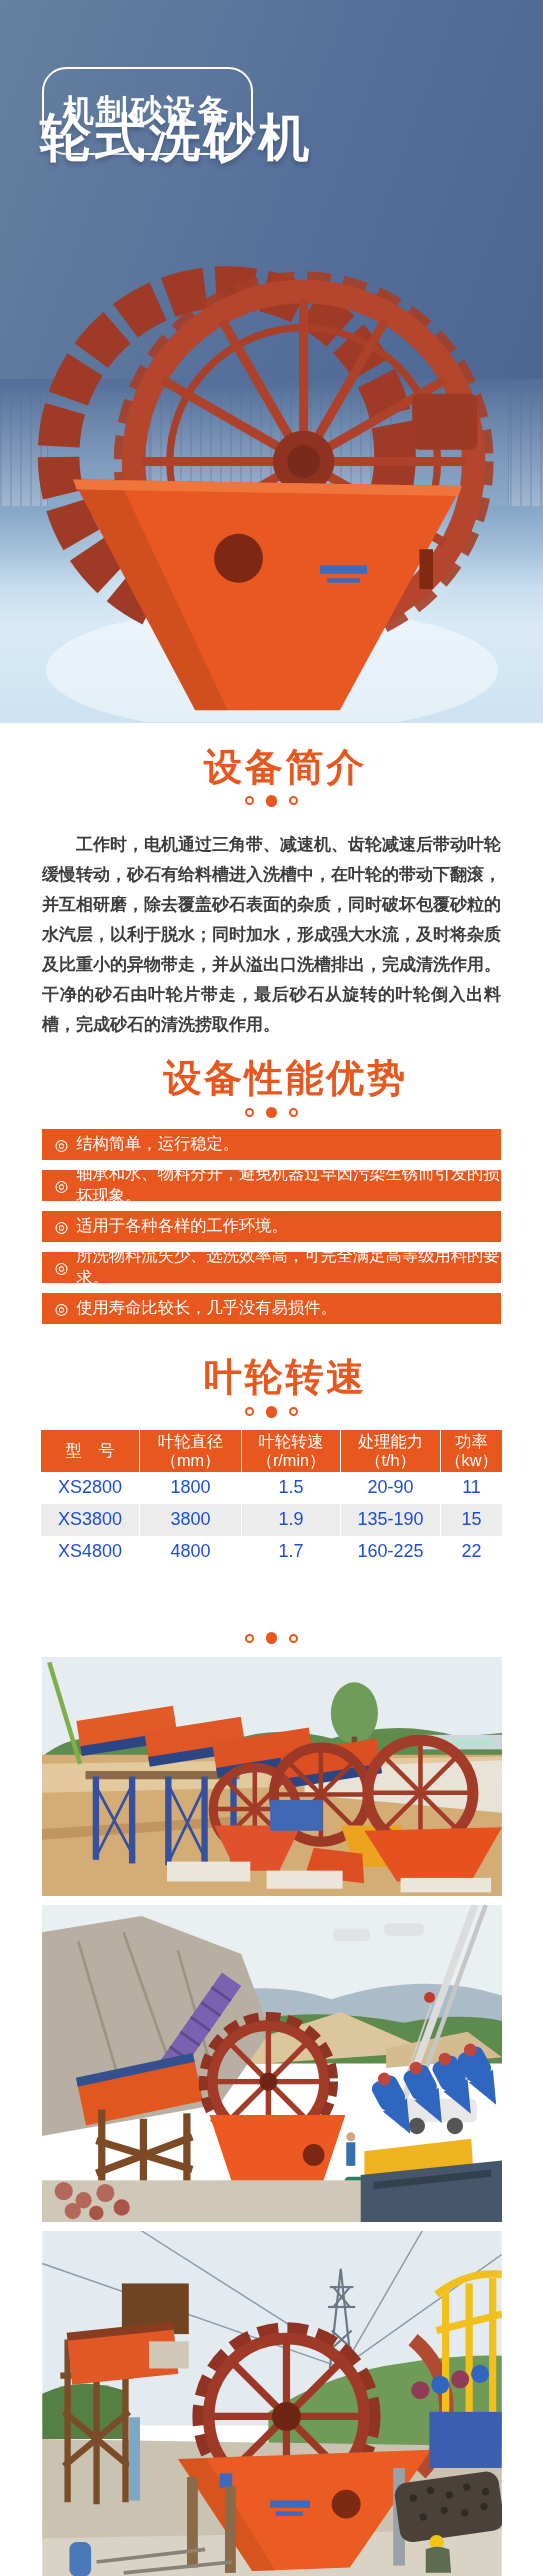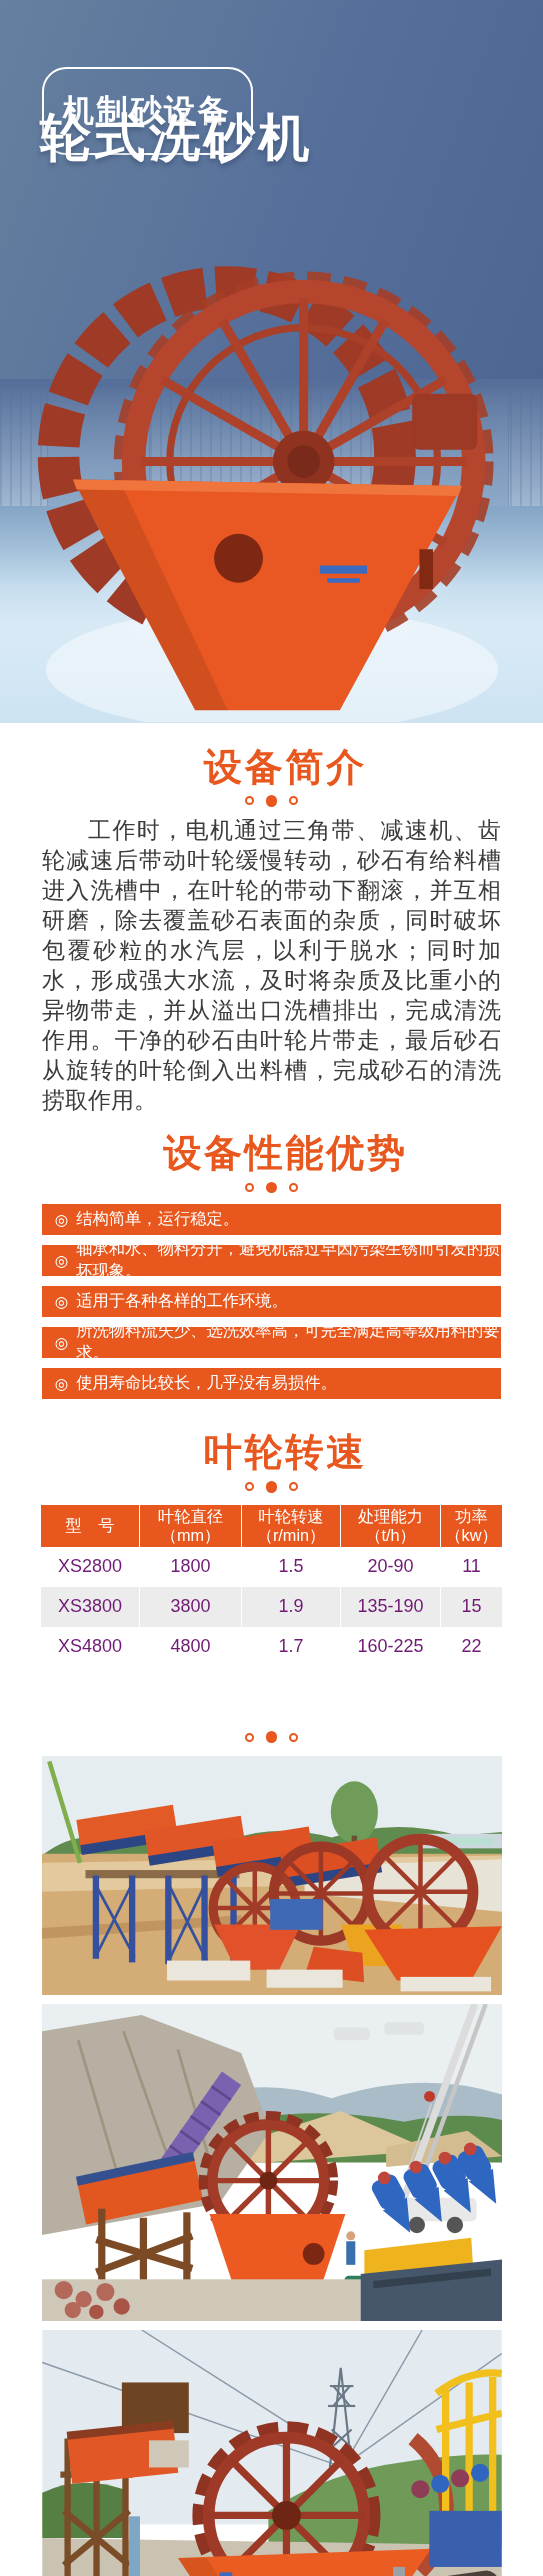--- a/index.html
+++ b/index.html
@@ -30,35 +30,35 @@
               font-weight:900;letter-spacing:3.6px;text-shadow:0 2.7px 5.4px rgba(25,40,65,.35);}
 
   
   .sec-title{margin:0;text-align:center;color:#e8571d;font-size:38px;font-weight:900;
              letter-spacing:2.7px;line-height:40px;padding-left:28px;}
   .dots{display:flex;justify-content:center;align-items:center;gap:11.8px;margin-top:8.1px;height:12.7px;}
   .dot{width:9px;height:9px;border:2.3px solid #e8571d;border-radius:50%;box-sizing:border-box;background:#fff;}
   .dot.filled{width:11.8px;height:11.8px;border:none;background:#e8571d;}
 
   .intro{padding-top:23.5px;}
-  .intro-text{margin:8px 42px 0;font-size:23px;line-height:30px;color:#3c3c3c;
-              text-align:justify;text-indent:2em;}
+  .intro-text{margin:23px 42px 0;font-size:17px;line-height:30px;color:#3c3c3c;
+              text-align:justify;text-indent:2em;font-weight:bold;}
 
   .advantages{padding-top:1.8px;margin-top:16px;}
   .adv-list{margin:10px 42px 0;}
   .adv{display:flex;align-items:center;gap:8.1px;background:#e8571d;color:#fff;height:31px;
        padding-left:12.7px;font-size:16.3px;margin-bottom:10px;}
   .adv .bullet{font-size:15.4px;line-height:1;}
 
   .specs{padding-top:23.5px;}
   .spec-table{margin:11.8px auto 0;width:460px;border-collapse:separate;border-spacing:0;table-layout:fixed;}
   .spec-table th{background:#e8571d;color:#fff;font-size:16.3px;font-weight:500;line-height:19px;
                  height:42px;padding:0;text-align:center;border-right:1.8px solid #fff;vertical-align:middle;}
   .spec-table th:last-child{border-right:none;}
-  .spec-table td{height:40px;text-align:center;font-size:18px;color:#701a75;padding:0;
+  .spec-table td{height:32px;text-align:center;font-size:18px;color:#1d4ed8;padding:0;
                  border-right:1.8px solid #fff;}
   .spec-table td:last-child{border-right:none;}
   .spec-table tbody tr:nth-child(even) td{background:#ececec;}
   .c1{width:99px;} .c2{width:102px;} .c3{width:99px;} .c4{width:100px;} .c5{width:61px;}
 
   .photos{padding-top:56px;}
   .photo{display:block;width:460px;margin:0 auto 9px;overflow:hidden;}
   .photo svg{display:block;}
   .photos .photo:first-of-type{margin-top:11.8px;}
 </style>

